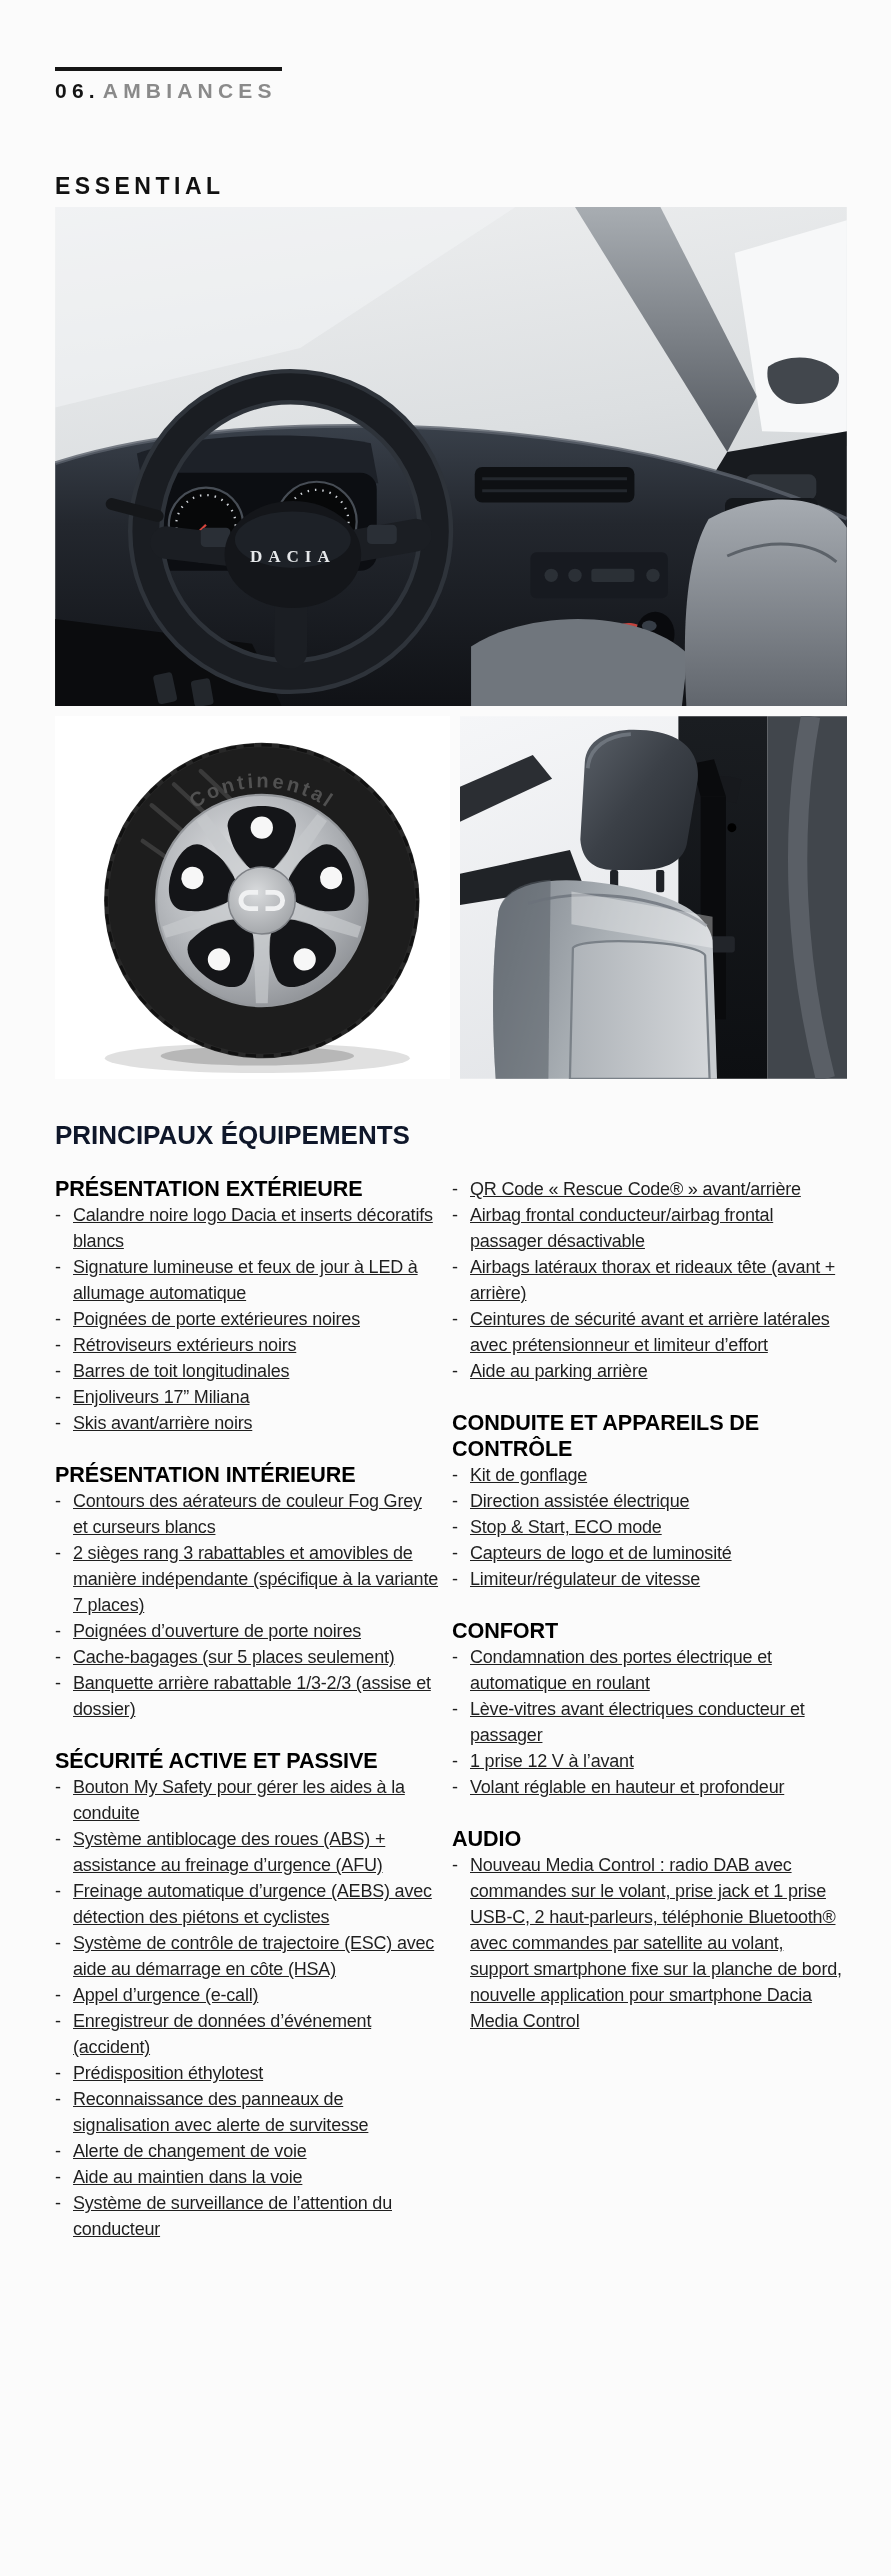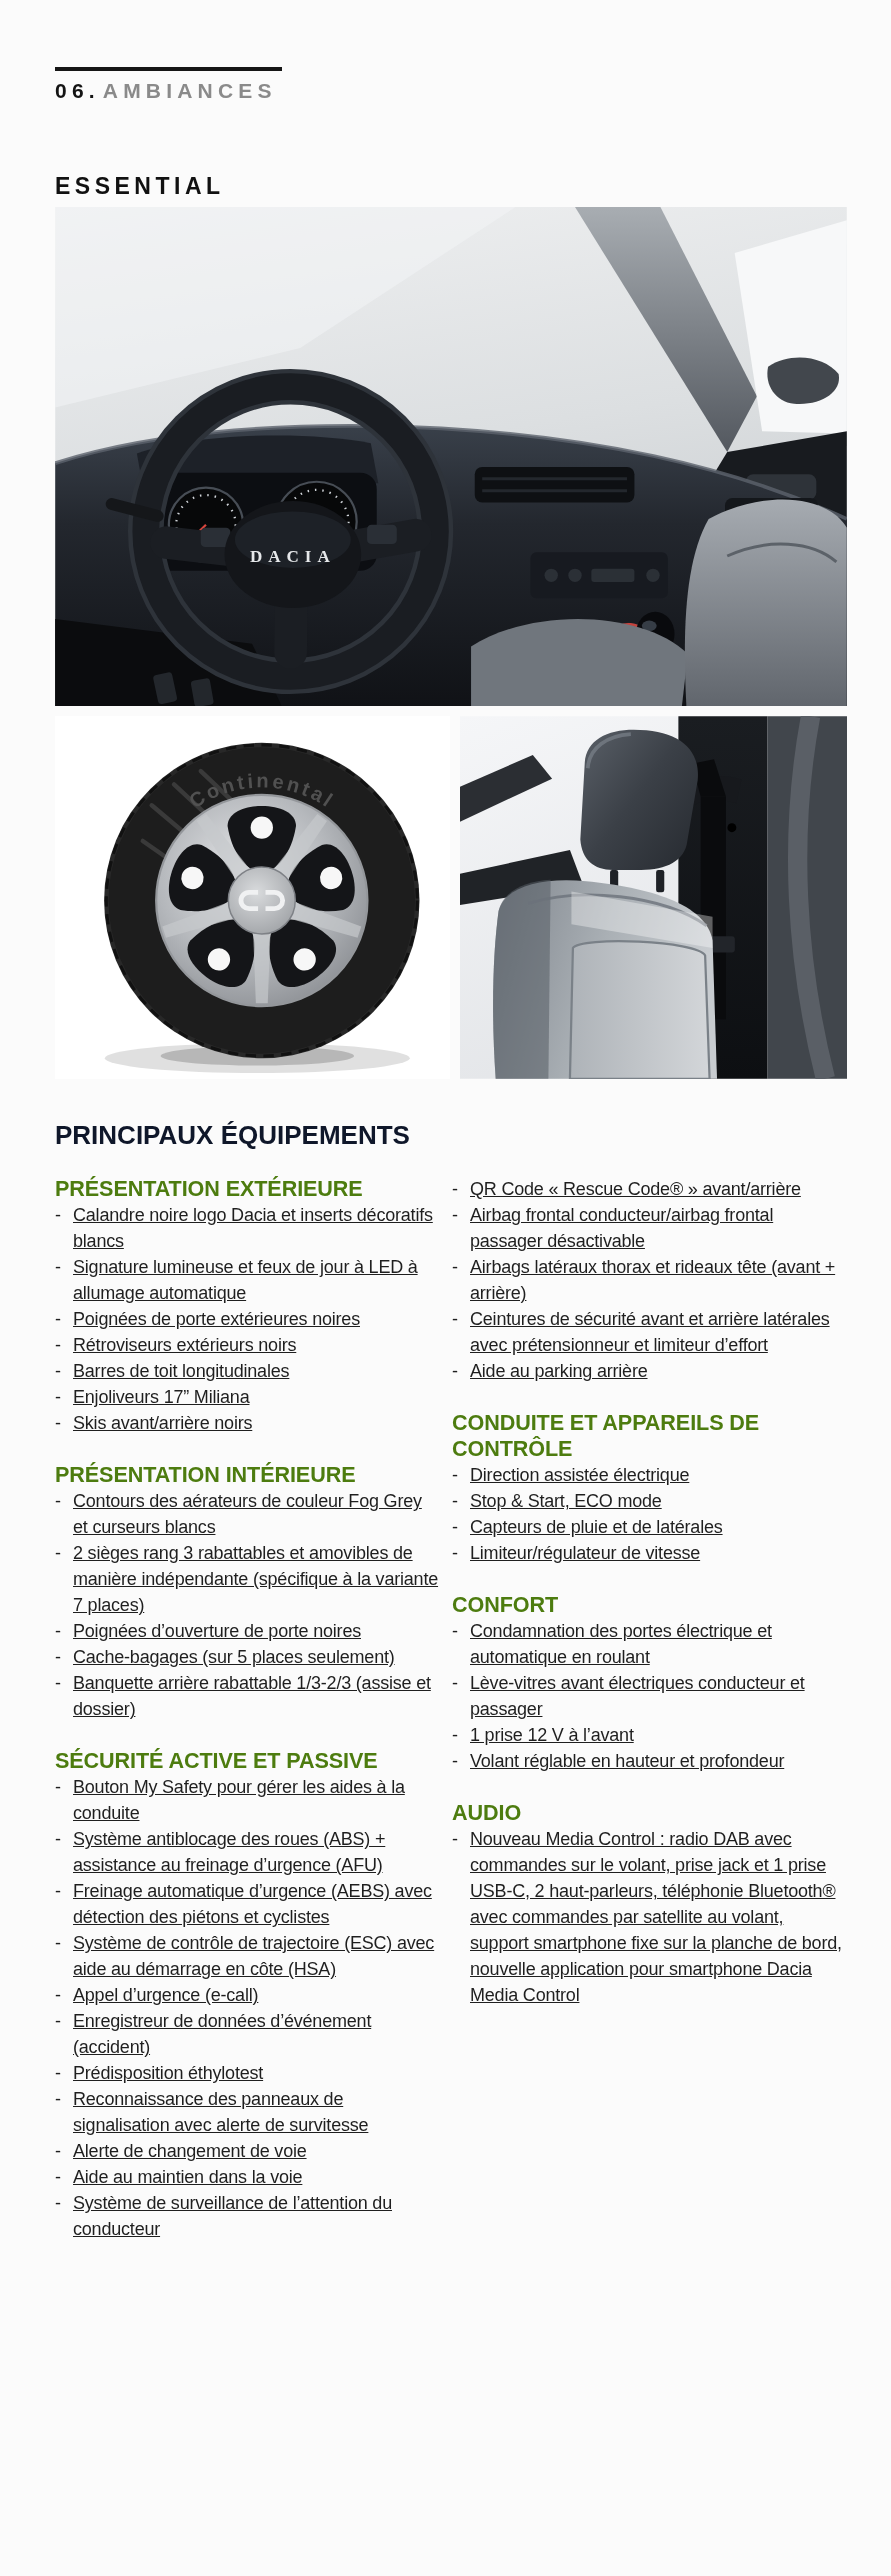--- a/index.html
+++ b/index.html
@@ -22,21 +22,21 @@
   .photo-row{margin-top:10.4px;width:792px;height:363px;display:flex;gap:10.4px;}
   .photo-wheel{width:395px;height:363px;background:#ffffff;}
   .photo-seat{width:387px;height:363px;overflow:hidden;}
   svg{display:block;}
   
   h2.equip-title{margin:43px 0 0 0;font-size:26px;line-height:27px;font-weight:bold;color:#0f172a;}
   .columns{margin-top:27px;display:flex;gap:12px;align-items:flex-start;}
   .col-left{width:385px;}
   .col-right{width:392px;}
   .equip-section + .equip-section{margin-top:26px;}
-  .equip-section h3{margin:0;font-size:21.6px;line-height:26px;font-weight:bold;color:#4d7c0f;letter-spacing:-0.1px;}
+  .equip-section h3{margin:0;font-size:21.6px;line-height:26px;font-weight:bold;color:#000000;letter-spacing:-0.1px;}
   .equip-section ul{margin:0;padding:0;list-style:none;}
   .equip-section li{
     font-size:18px;line-height:26px;letter-spacing:-0.2px;color:#1f1f1f;
     padding-left:18px;text-indent:-18px;text-decoration:underline;
   }
   .equip-section li::before{content:"-";display:inline-block;width:18px;text-indent:0;}
 </style>
 </head>
 <body>
 
@@ -325,23 +325,24 @@
             <li>QR Code « Rescue Code® » avant/arrière</li>
             <li>Airbag frontal conducteur/airbag frontal passager désactivable</li>
             <li>Airbags latéraux thorax et rideaux tête (avant + arrière)</li>
             <li>Ceintures de sécurité avant et arrière latérales avec prétensionneur et limiteur d’effort</li>
             <li>Aide au parking arrière</li>
           </ul>
         </section>
         <section class="equip-section">
           <h3>CONDUITE ET APPAREILS DE CONTRÔLE</h3>
           <ul>
+            <li>Kit de gonflage</li>
             <li>Direction assistée électrique</li>
             <li>Stop &amp; Start, ECO mode</li>
-            <li>Capteurs de pluie et de latérales</li>
+            <li>Capteurs de logo et de luminosité</li>
             <li>Limiteur/régulateur de vitesse</li>
           </ul>
         </section>
         <section class="equip-section">
           <h3>CONFORT</h3>
           <ul>
             <li>Condamnation des portes électrique et automatique en roulant</li>
             <li>Lève-vitres avant électriques conducteur et passager</li>
             <li>1 prise 12 V à l’avant</li>
             <li>Volant réglable en hauteur et profondeur</li>

